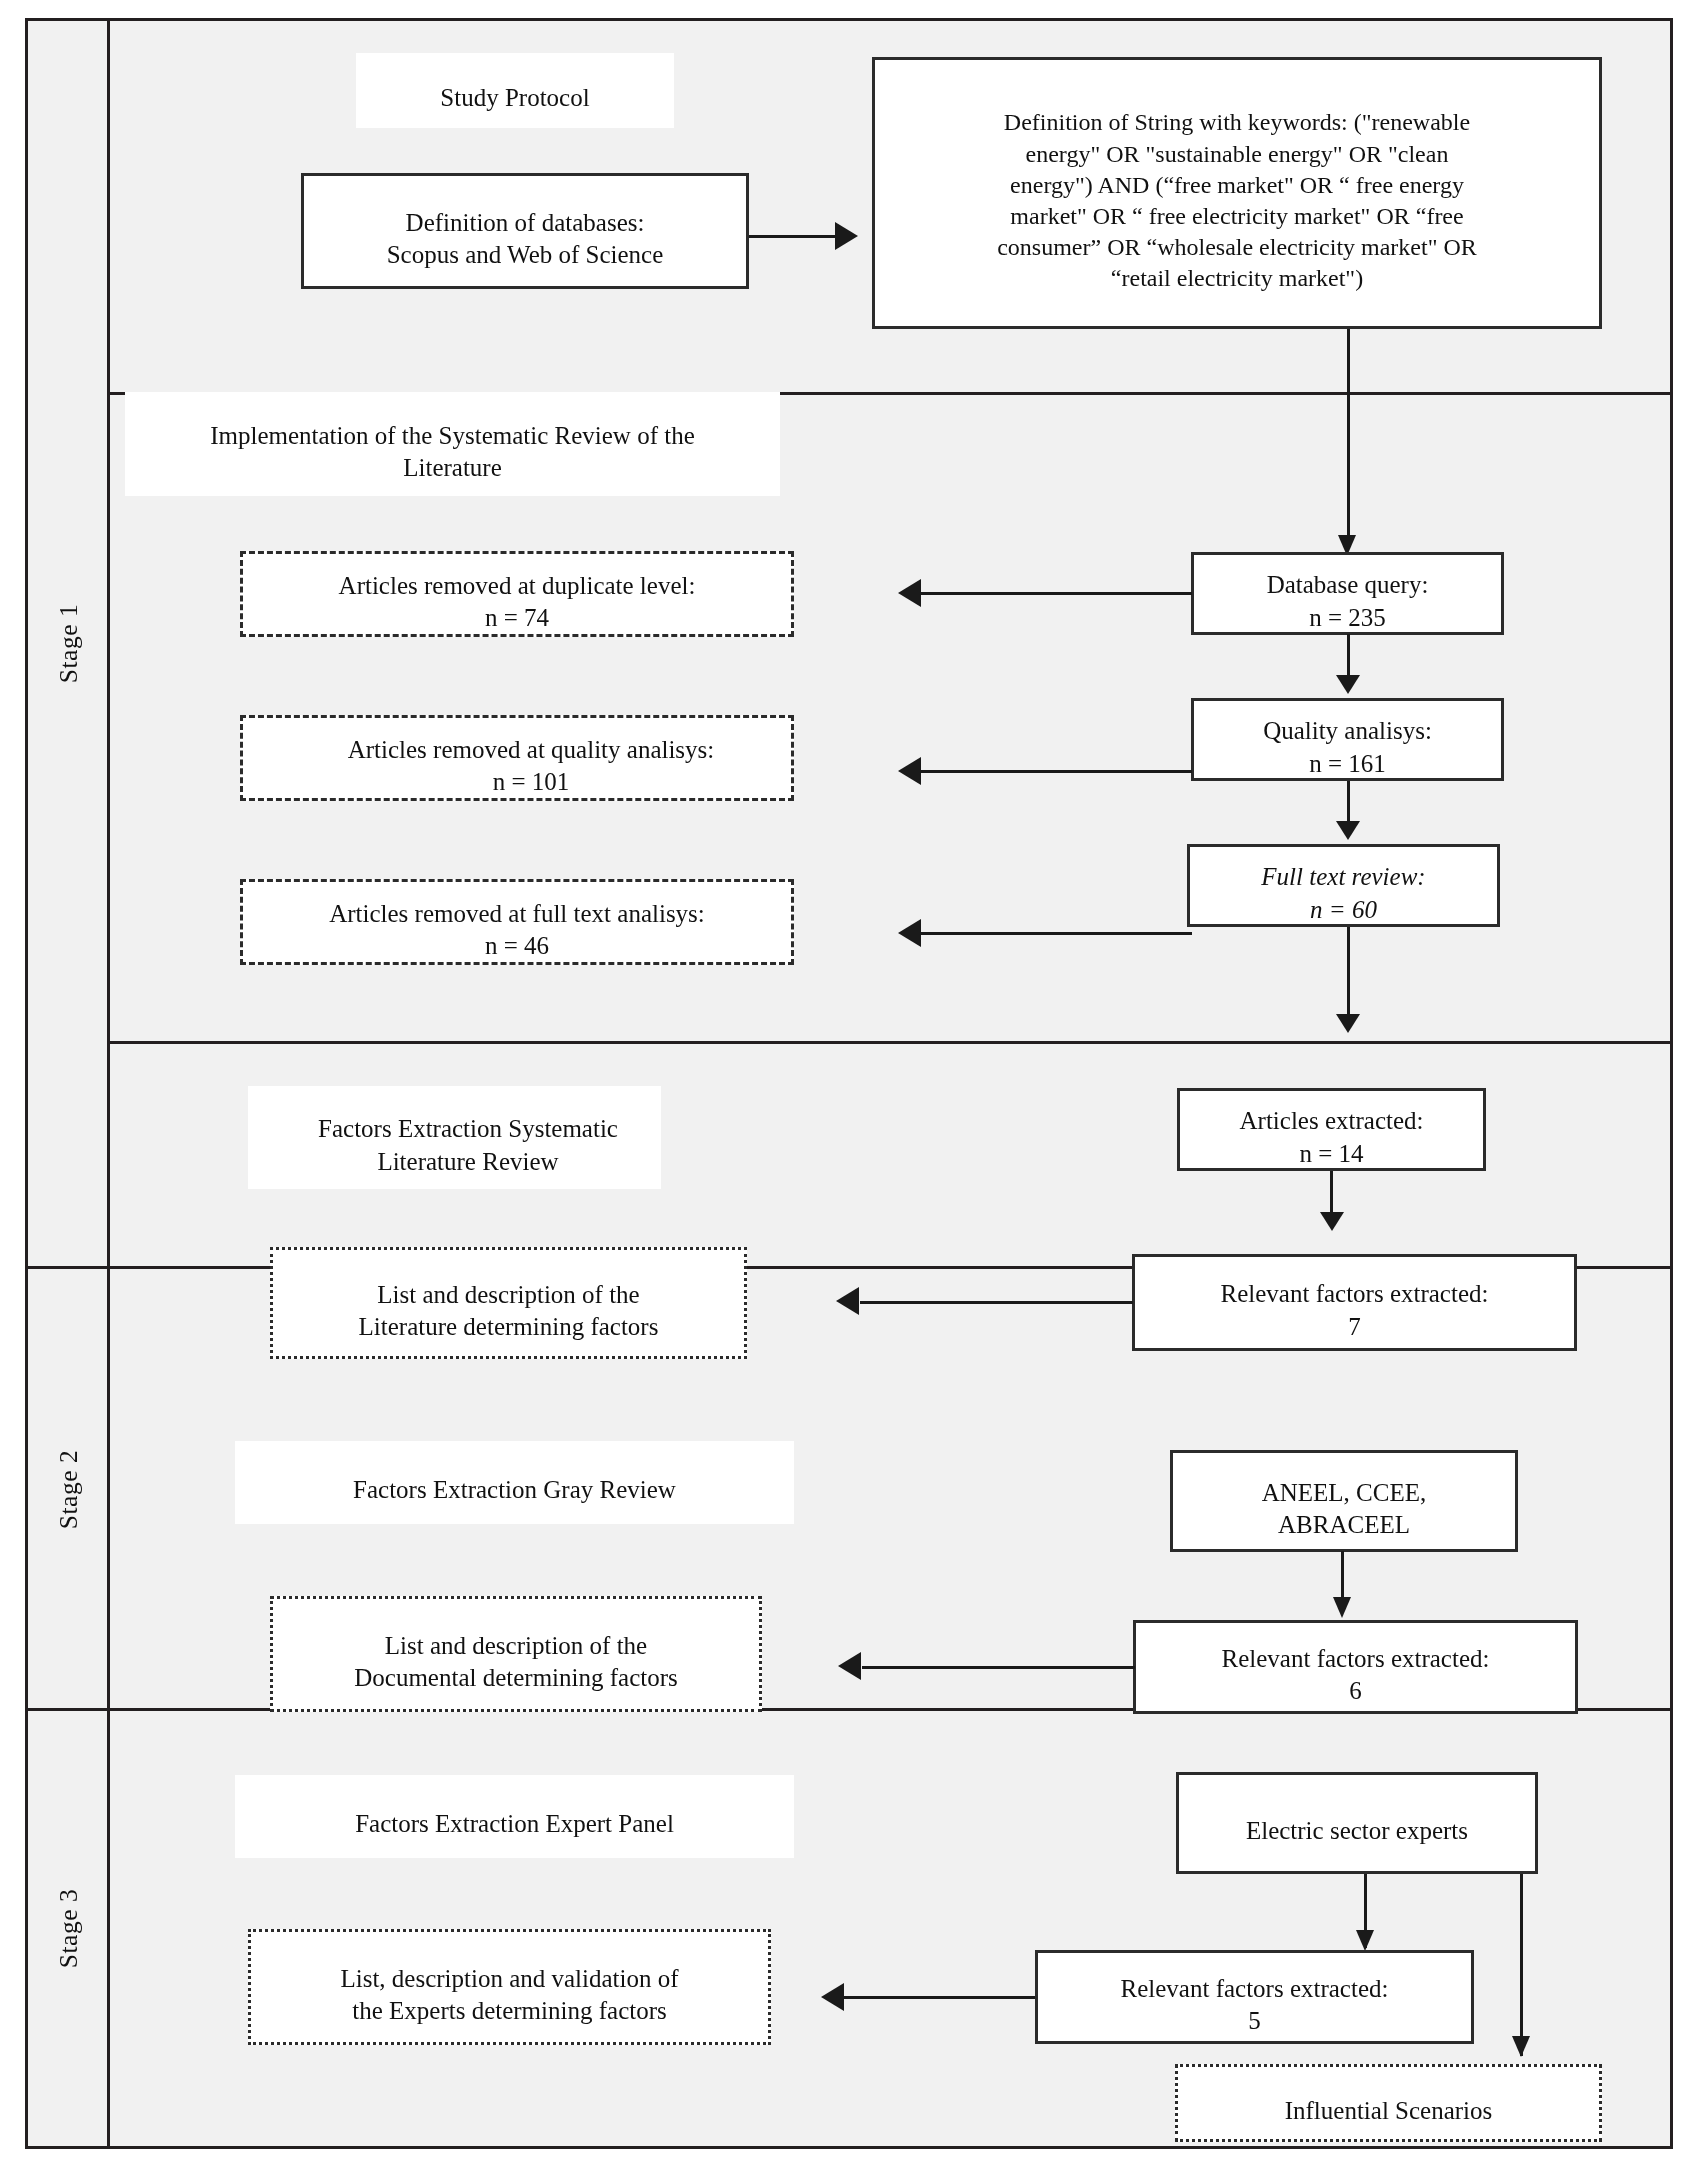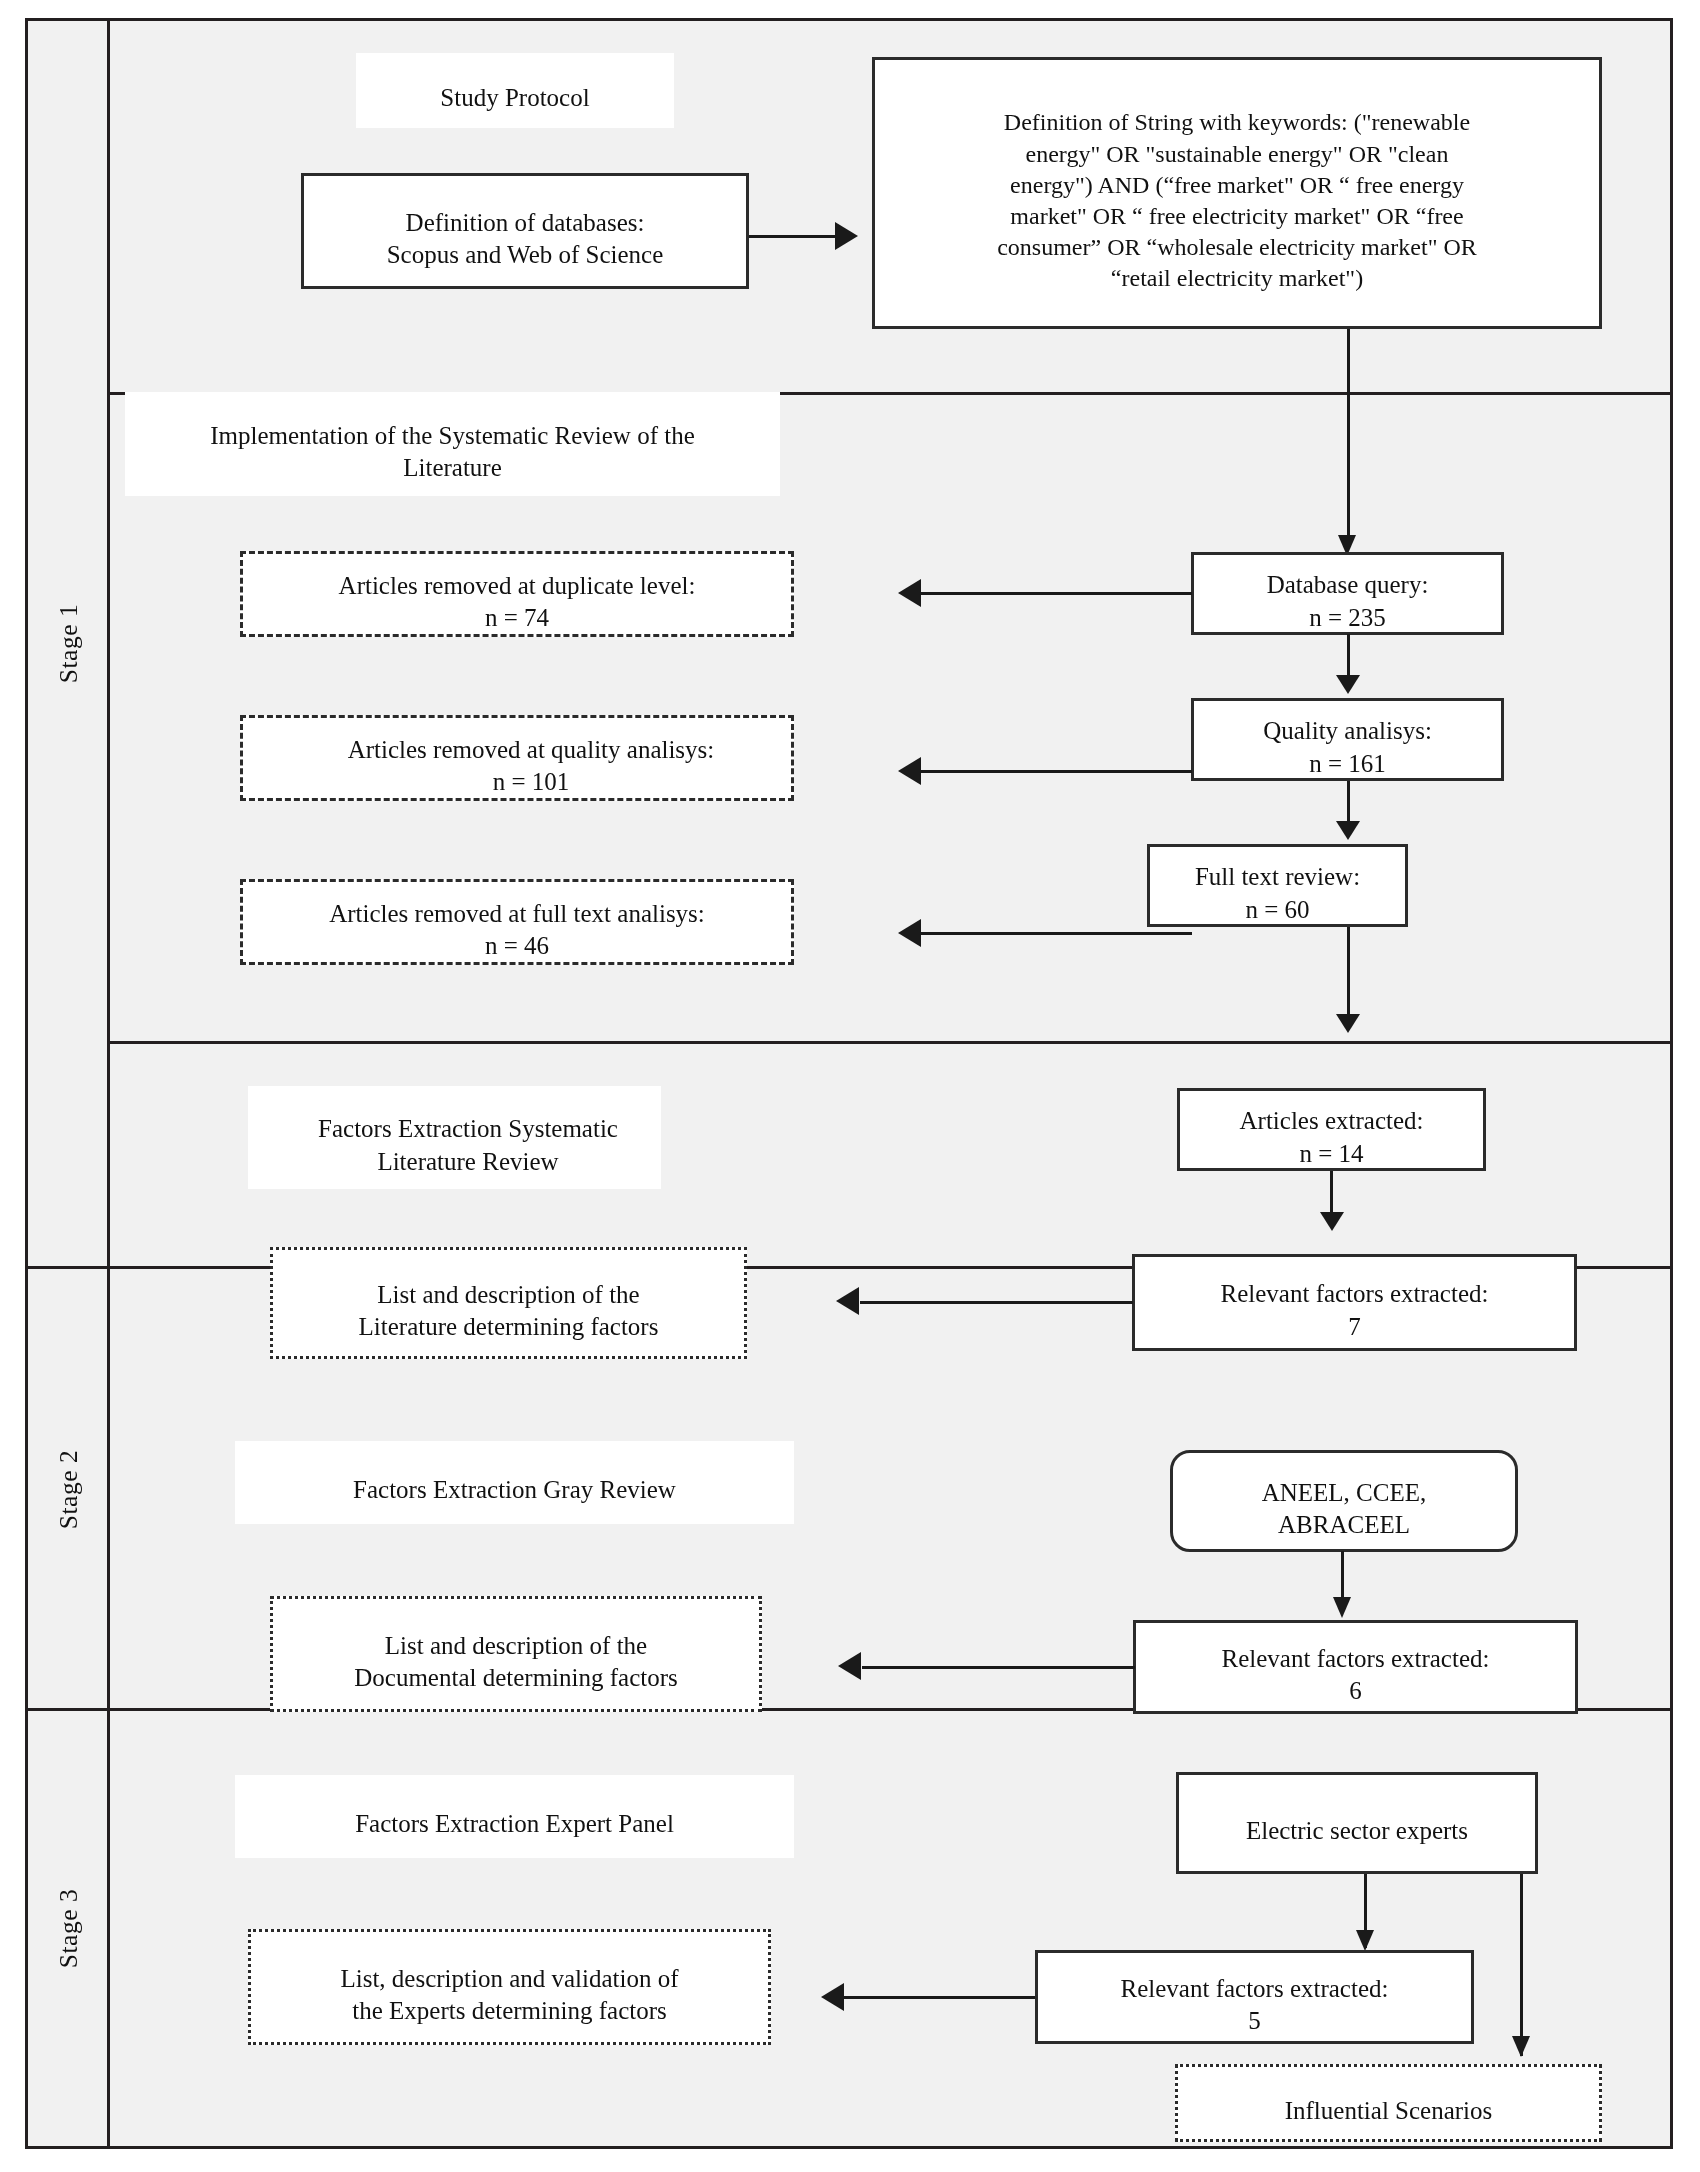--- a/index.html
+++ b/index.html
@@ -195,21 +195,21 @@
 
   <div class="node solid" style="left:1191px;top:698px;width:313px;height:83px;">
     <div class="lines">
       <div>Quality analisys:</div>
       <div>n = 161</div>
     </div>
   </div>
   <div class="vline" style="left:1347px;top:781px;width:3.2px;height:46px;"></div>
   <div class="arrow-down" style="left:1336px;top:821px;"></div>
 
-  <div class="node solid" style="left:1147px;top:844px;width:261px;height:83px;">
+  <div class="node solid" style="left:1187px;top:844px;width:313px;height:83px;font-style:italic;">
     <div class="lines">
       <div>Full text review:</div>
       <div>n = 60</div>
     </div>
   </div>
 
   <div class="vline" style="left:1347px;top:927px;width:3.2px;height:92px;"></div>
   <div class="arrow-down" style="left:1336px;top:1014px;"></div>
 
   <div class="node dashed" style="left:240px;top:551px;width:554px;height:86px;">
@@ -270,21 +270,21 @@
   </div>
   <div class="hline" style="left:860px;top:1301px;width:273px;"></div>
   <div class="arrow-left" style="left:836px;top:1287px;"></div>
 
   <div class="node plain" style="left:235px;top:1441px;width:559px;height:83px;">
     <div class="lines">
         <div>Factors Extraction Gray Review</div>
       </div>
   </div>
 
-  <div class="node solid" style="left:1170px;top:1450px;width:348px;height:102px;border-radius:20px;">
+  <div class="node solid" style="left:1170px;top:1450px;width:348px;height:102px;">
     <div class="lines">
       <div>ANEEL, CCEE,</div>
       <div>ABRACEEL</div>
     </div>
   </div>
   <div class="vline" style="left:1341px;top:1551px;width:2.5px;height:53px;"></div>
   <div class="arrow-down slim" style="left:1333px;top:1597px;"></div>
 
   <div class="node solid" style="left:1133px;top:1620px;width:445px;height:94px;">
     <div class="lines">

